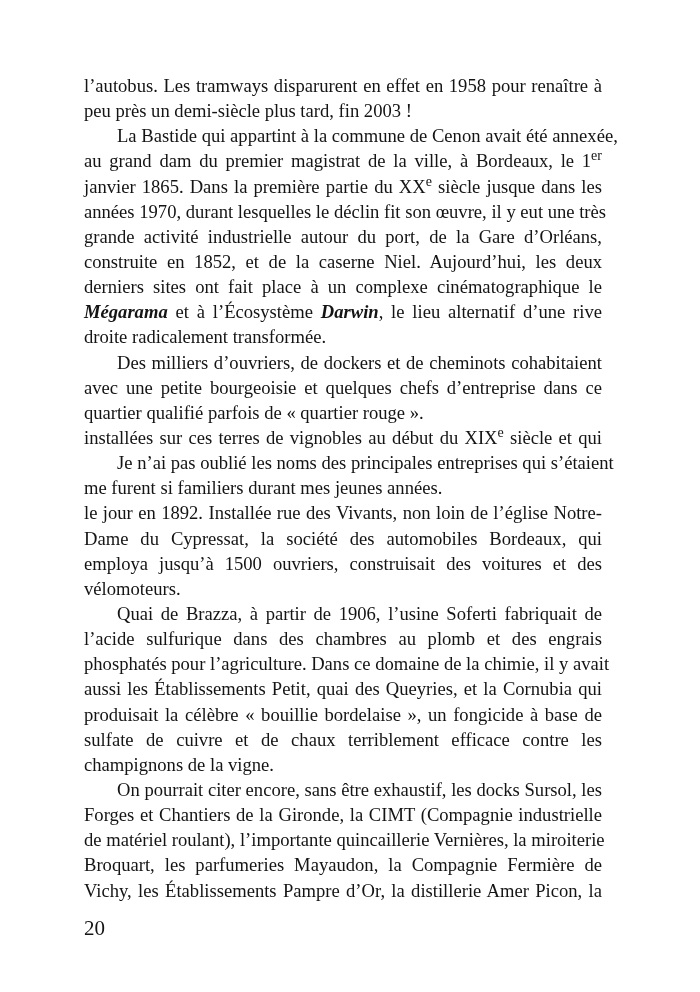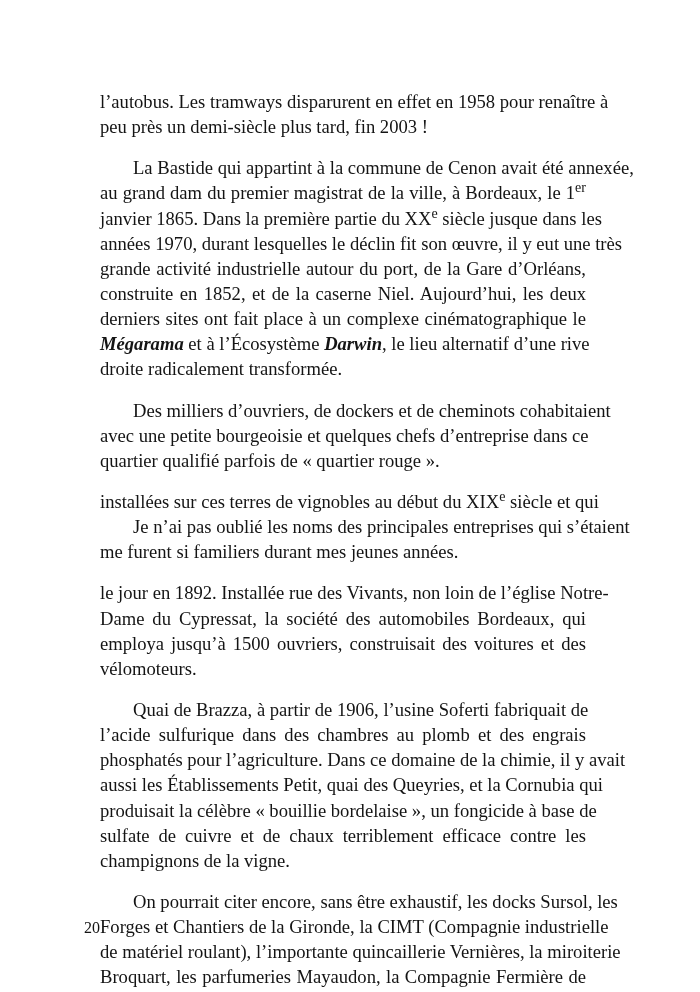--- a/index.html
+++ b/index.html
@@ -20,21 +20,21 @@
       left: 84px;
       top: 73px;
       width: 518px;
       font-size: 18.6px;
       line-height: 25.15px;
       text-align: justify;
       text-justify: inter-word;
       hyphens: none;
     }
     .para {
-      margin: 16px;
+      margin: 0;
       text-indent: 33px;
     }
     .para.noindent {
       text-indent: 0;
     }
     .line {
       display: block;
       text-align: justify;
       text-align-last: justify;
       white-space: nowrap;
@@ -51,21 +51,21 @@
     sup {
       font-size: 14px;
       line-height: 0;
       vertical-align: 7px;
     }
     em { font-style: italic; font-weight: bold; }
     .page-number {
       position: absolute;
       left: 84px;
       top: 917px;
-      font-size: 16px;
+      font-size: 21px;
       line-height: 22px;
     }
   </style>
 </head>
 <body>
 
 <div class="page-body">
 
   <div class="para noindent">
     <span class="line">l’autobus. Les tramways disparurent en effet en 1958 pour renaître à</span>

